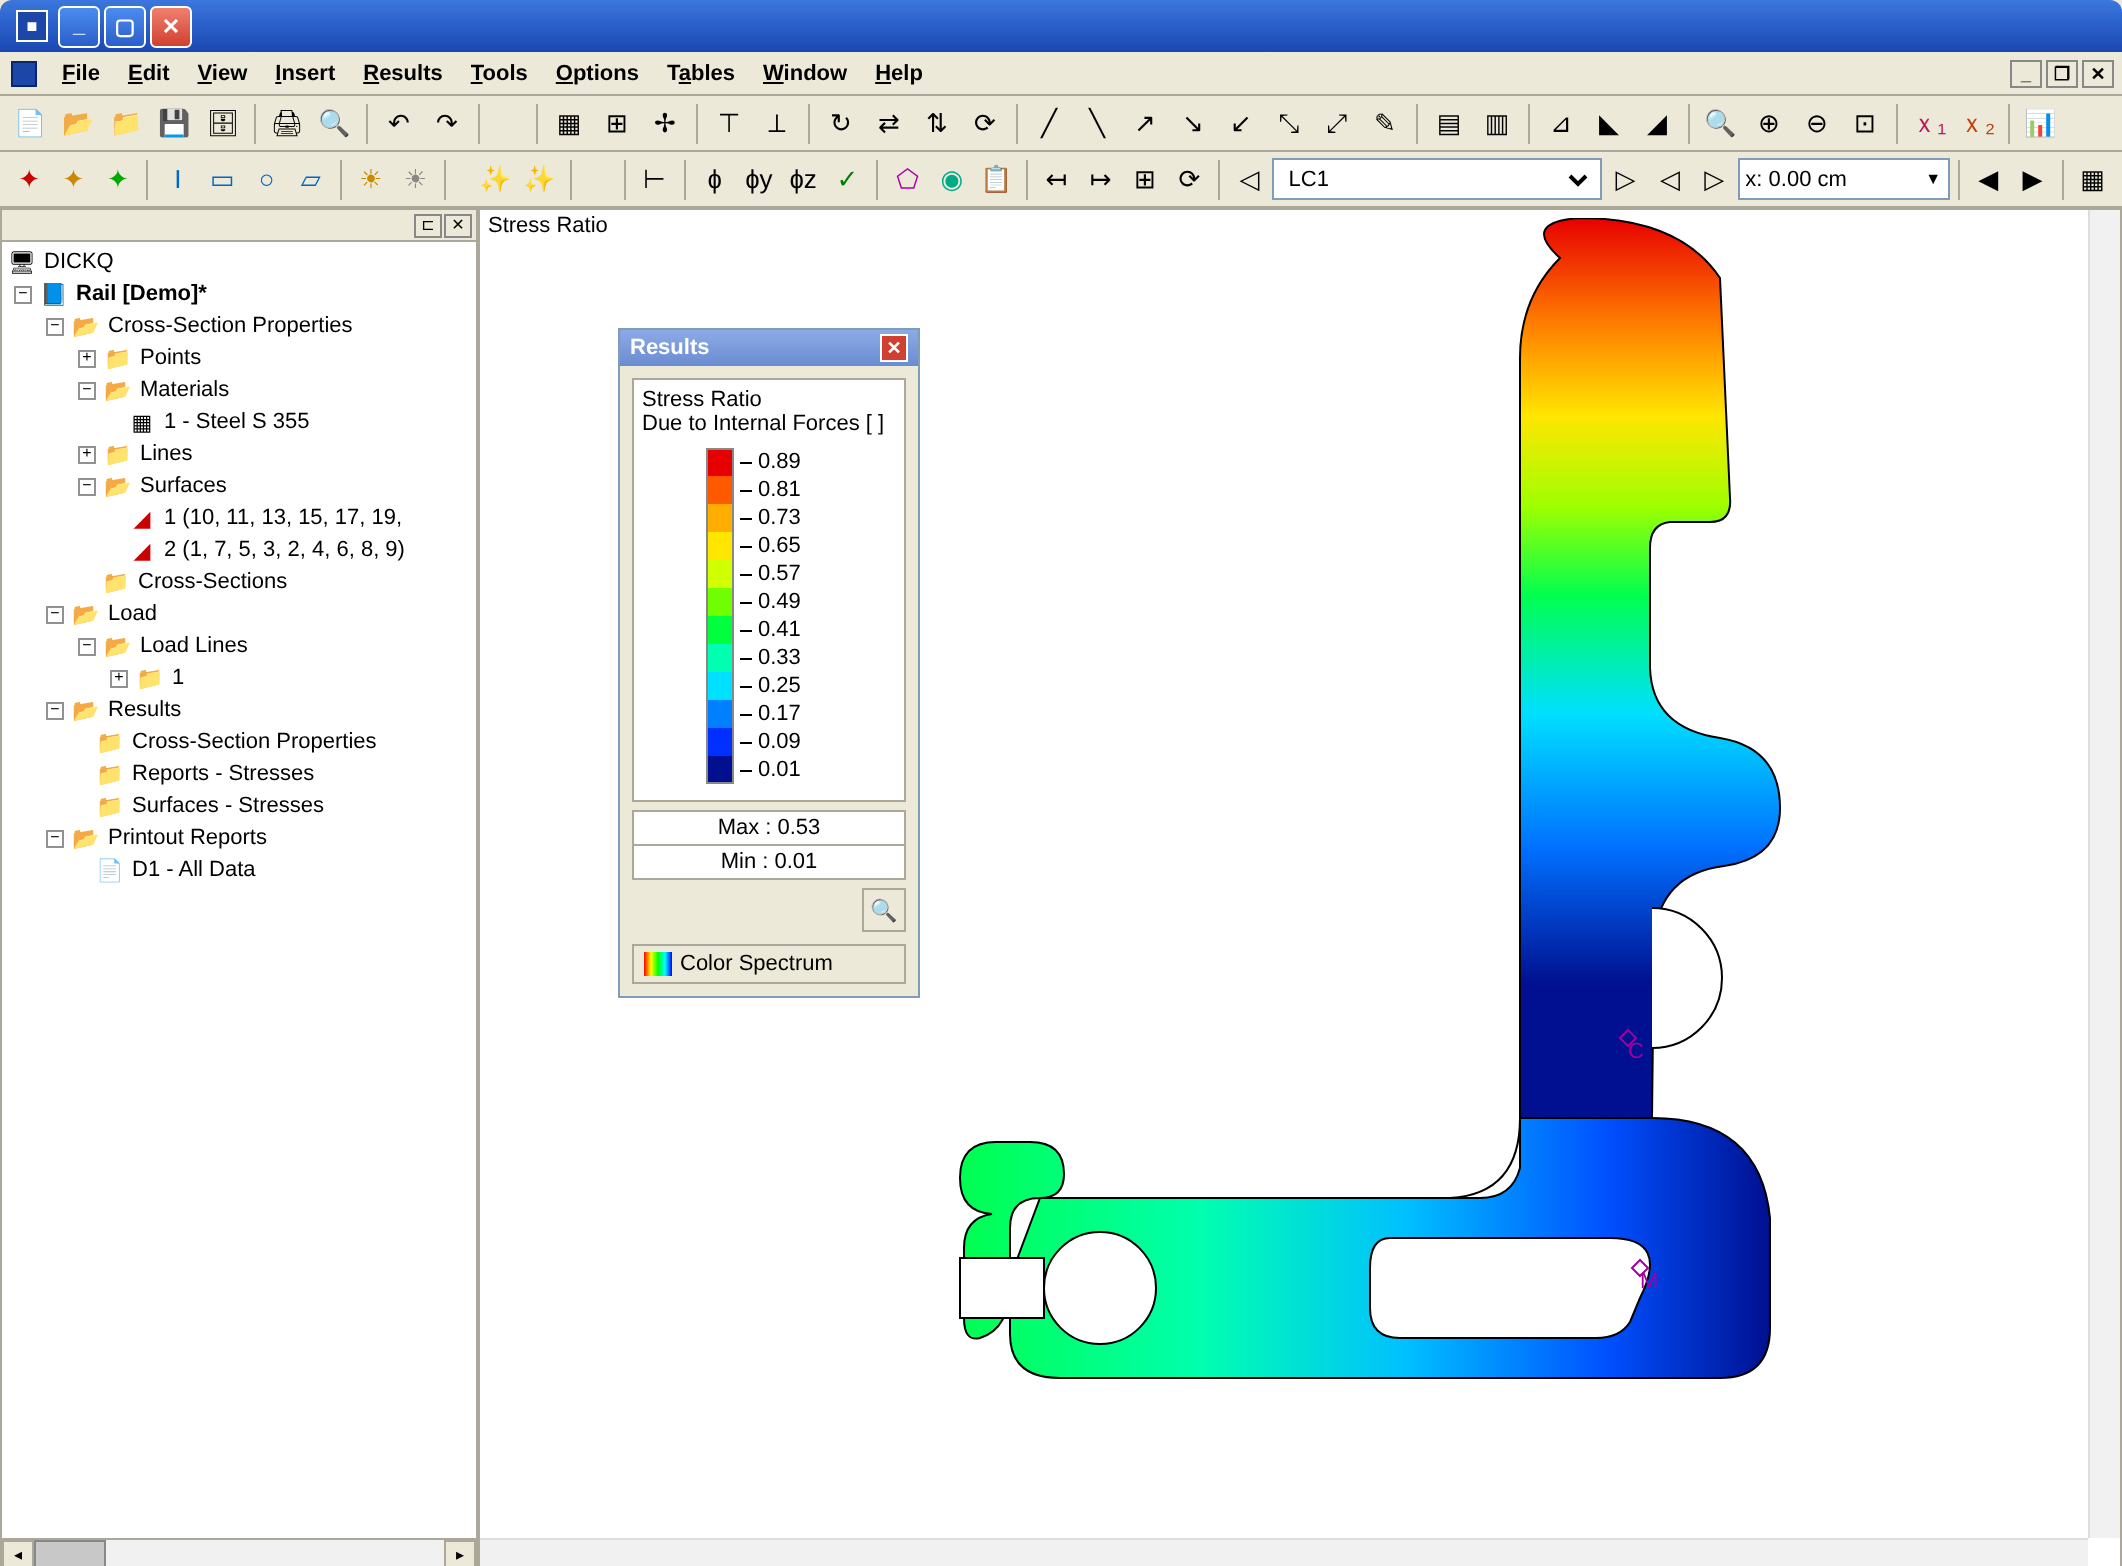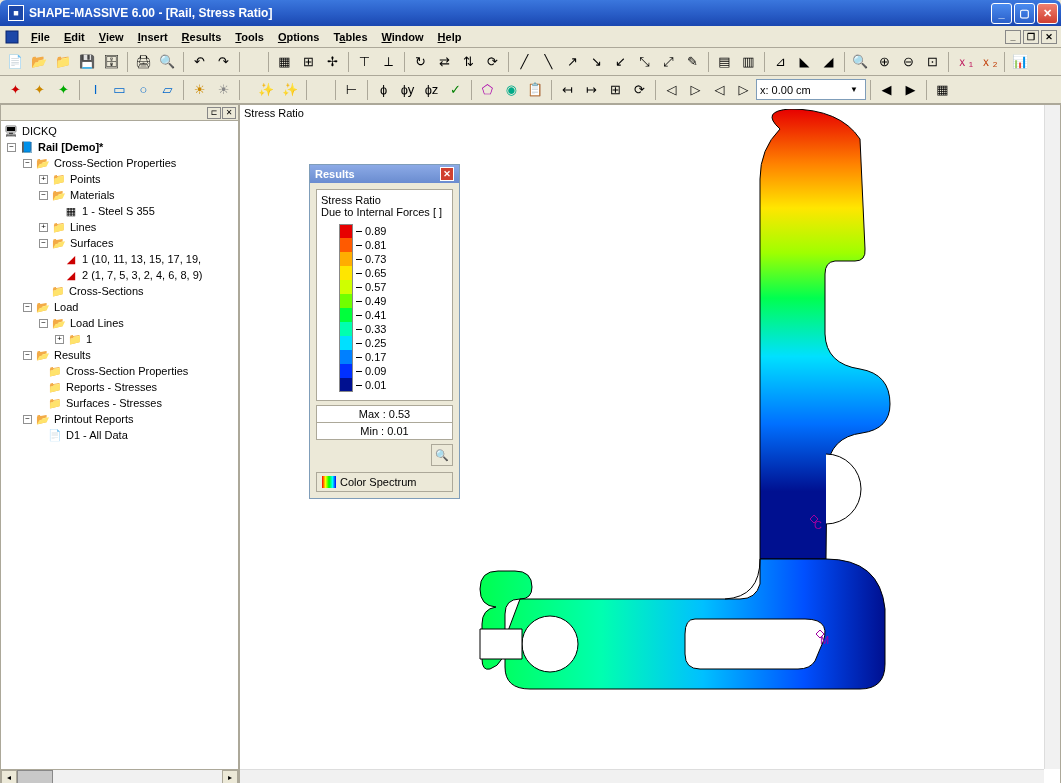--- a/index.html
+++ b/index.html
@@ -46,37 +46,36 @@
 .view-label { position: absolute; top: 2px; left: 4px; font-size: 11px; }
 .view-bottom { position: absolute; bottom: 2px; left: 4px; font-size: 11px; }
 .view-scroll-v { position: absolute; right: 0; top: 0; bottom: 16px; width: 16px; background: #f1f1f1; border-left: 1px solid #ddd; }
 .view-scroll-h { position: absolute; left: 0; right: 16px; bottom: 0; height: 16px; background: #f1f1f1; border-top: 1px solid #ddd; }
 .shape-svg { position: absolute; left: 220px; top: 4px; }
 .results-panel { position: absolute; left: 69px; top: 59px; width: 151px; border: 1px solid #7f9db9; background: #ece9d8; }
 .results-title { height: 18px; background: linear-gradient(to bottom,#8caae6,#6a8cd0); color: white; font-weight: bold; padding: 2px 5px; display: flex; align-items: center; }
 .results-title .close-x { margin-left: auto; width: 14px; height: 14px; background: #d04030; color: white; border: 1px solid white; display: flex; align-items: center; justify-content: center; cursor: pointer; font-size: 9px; }
 .results-body { padding: 6px; }
 .results-inner { border: 1px solid #aca899; background: white; padding: 4px; }
-.spectrum-row { display: flex; align-items: center; height: 14px; }
+.spectrum-row { display: flex; align-items: center; height: 14px; margin-left: 14px; }
 .spectrum-block { width: 14px; height: 14px; border-left: 1px solid #888; border-right: 1px solid #888; }
 .spectrum-tick { width: 6px; height: 1px; background: #000; margin: 0 3px; }
 .spectrum-bar { margin: 6px 0 4px 18px; }
 .maxmin { border: 1px solid #aca899; background: white; margin-top: 4px; padding: 2px 4px; text-align: center; }
 .zoom-btn { width: 22px; height: 22px; border: 1px solid #aca899; background: #ece9d8; margin-top: 4px; margin-left: auto; cursor: pointer; display: flex; align-items: center; justify-content: center; }
 .cs-btn { border: 1px solid #aca899; background: #ece9d8; margin-top: 6px; padding: 3px 5px; cursor: pointer; display: flex; align-items: center; gap: 4px; }
 .cs-icon { width: 14px; height: 12px; background: linear-gradient(to right, red, yellow, lime, cyan, blue); }
 
 svg.icon { width: 16px; height: 16px; }
 </style>
 </head>
 <body>
 
 <div class="titlebar">
   <div class="app-icon">■</div>
-  <div class="title">SHAPE-MASSIVE 6.00 - [Rail, Stress Ratio]</div>
   <div class="win-btns">
     <div class="win-btn min">_</div>
     <div class="win-btn max">▢</div>
     <div class="win-btn close">✕</div>
   </div>
 </div>
 
 <div class="menubar">
   <svg class="icon menu-icon">
       <rect x="2" y="2" width="12" height="12" fill="#1c47a8" stroke="#08246c"></rect>
@@ -181,20 +180,23 @@
   <div class="tool-btn" style="color:#a0a">⬠</div>
   <div class="tool-btn" style="color:#0a8">◉</div>
   <div class="tool-btn">📋</div>
   <div class="tool-sep"></div>
   <div class="tool-btn">↤</div>
   <div class="tool-btn">↦</div>
   <div class="tool-btn">⊞</div>
   <div class="tool-btn">⟳</div>
   <div class="tool-sep"></div>
   <div class="tool-btn">◁</div>
+  <div class="tool-combo" style="width:180px">
+    <select style="width:100%"><option>LC1</option></select>
+  </div>
   <div class="tool-btn">▷</div>
   <div class="tool-btn">◁</div>
   <div class="tool-btn">▷</div>
   <div class="tool-combo" style="width:110px">
     <input style="width: 90px;" value="x: 0.00 cm">
     <span style="font-size:8px">▼</span>
   </div>
   <div class="tool-sep"></div>
   <div class="tool-btn">◀</div>
   <div class="tool-btn">▶</div>

